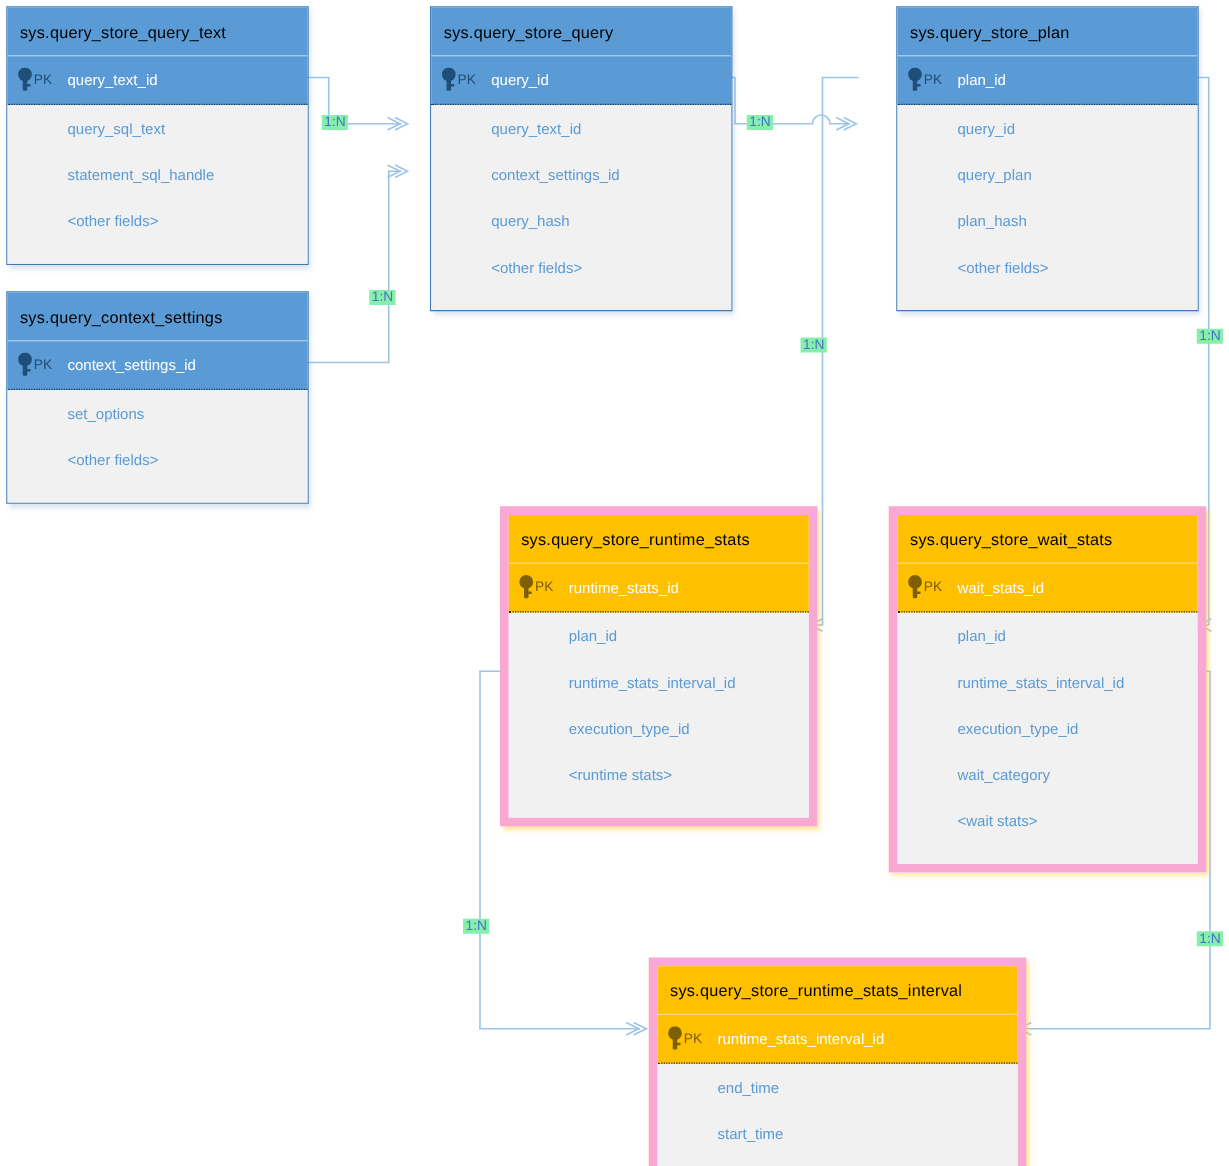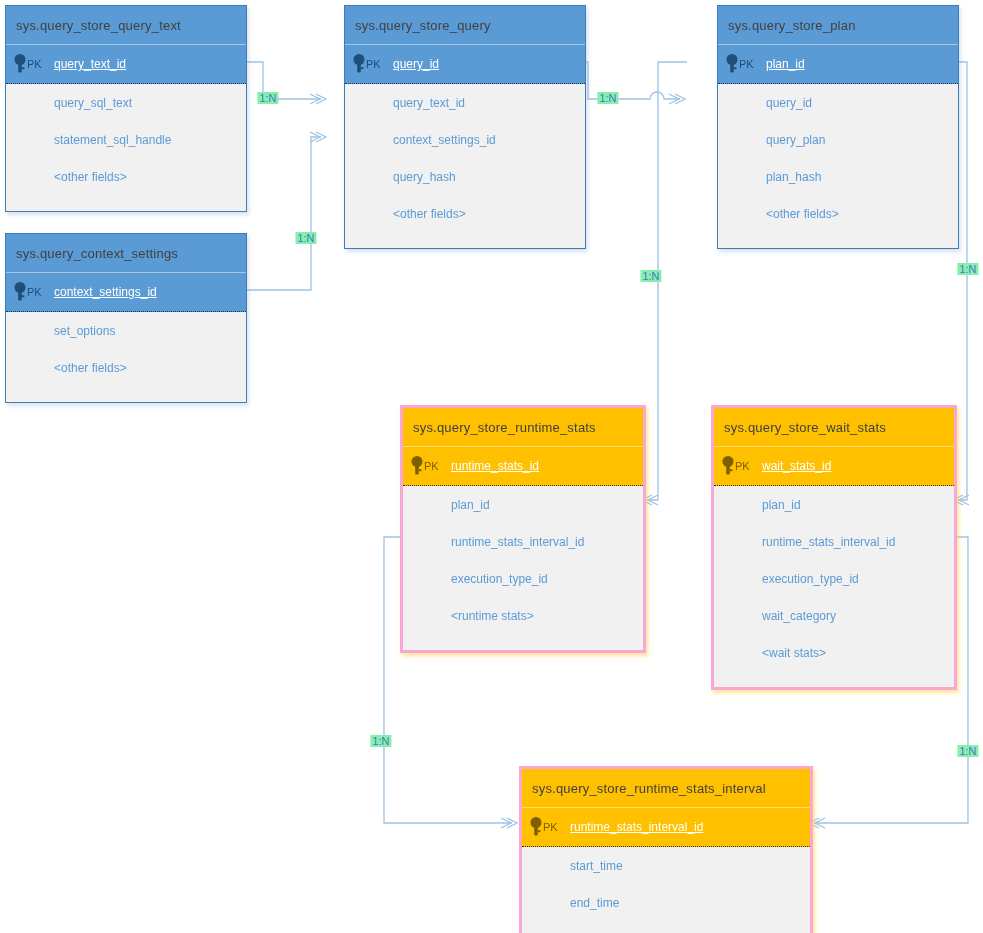--- a/index.html
+++ b/index.html
@@ -13,31 +13,30 @@
   
   .table{
     position:absolute;
     z-index:2;
     font-size:12px;
   }
   .table .title{
     height:38px;
     display:flex;align-items:center;
     padding:0 10px;
-    color:#404040;
+    color:#000000;
     font-size:13px;
     white-space:nowrap;
     letter-spacing:.2px;
   }
   .table .pk-row{
     height:38px;
     display:flex;align-items:center;
     position:relative;
     color:#ffffff;
-    text-decoration:underline;
   }
   .table .pk-row .key{
     position:absolute;left:8px;top:9px;
     width:13px;height:20px;
   }
   .table .pk-row .pk-badge{
     position:absolute;left:21px;
     font-size:11px;
   }
   .table .pk-row .pk-field{
@@ -55,21 +54,21 @@
     white-space:nowrap;
   }
   
   .table.blue{border:1px solid #3e7cb8;box-shadow:2px 3px 4px rgba(150,175,205,.35);}
   .table.blue .title{background:#5b9bd5;border-bottom:1px solid rgba(255,255,255,.45);}
   .table.blue .pk-row{background:#5b9bd5;border-bottom:1px dotted #17375e;}
   .table.blue .pk-badge{color:#1f4e79;}
   .table.blue .key{color:#1f4e79;}
   .table.blue .body{background:#f1f1f1;}
   
-  .table.orange{border:3px solid #f9a8d4;box-shadow:2px 3px 4px rgba(255,205,70,.55);text-align:right;}
+  .table.orange{border:7px solid #f9a8d4;box-shadow:2px 3px 4px rgba(255,205,70,.55);text-align:right;}
   .table.orange .title{background:#ffc000;border-bottom:1px solid rgba(255,255,255,.45);}
   .table.orange .pk-row{background:#ffc000;border-bottom:1px dotted #3a2f00;}
   .table.orange .pk-badge{color:#7f6000;}
   .table.orange .key{color:#7f6000;}
   .table.orange .body{background:#f1f1f1;}
   
   #wires{position:absolute;left:0;top:0;z-index:1;pointer-events:none;}
   #wires path{stroke:#9dc3e6;stroke-width:1.3;fill:none;}
   .rel-label{
     position:absolute;
@@ -265,18 +264,18 @@
         <svg width="13" height="20" viewBox="0 0 13 20">
             <circle cx="6" cy="5.5" r="5.5" fill="currentColor"></circle>
             <rect x="4.2" y="8" width="3.6" height="10.5" rx="1" fill="currentColor"></rect>
             <rect x="7.6" y="13.2" width="2.8" height="2" fill="currentColor"></rect>
           </svg>
       </span>
       <span class="pk-badge">PK</span>
       <span class="pk-field">runtime_stats_interval_id</span>
     </div>
     <div class="body">
+      <div class="field">end_time</div>
       <div class="field">start_time</div>
-      <div class="field">end_time</div>
     </div>
   </div>
 
 </div>
 
 </body></html>

